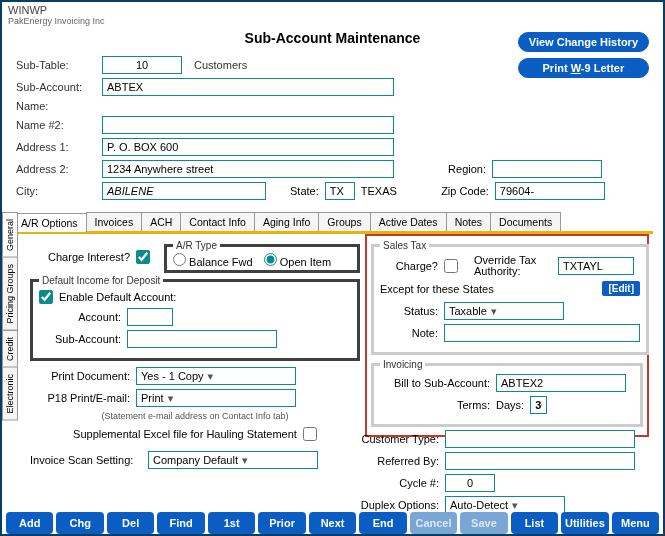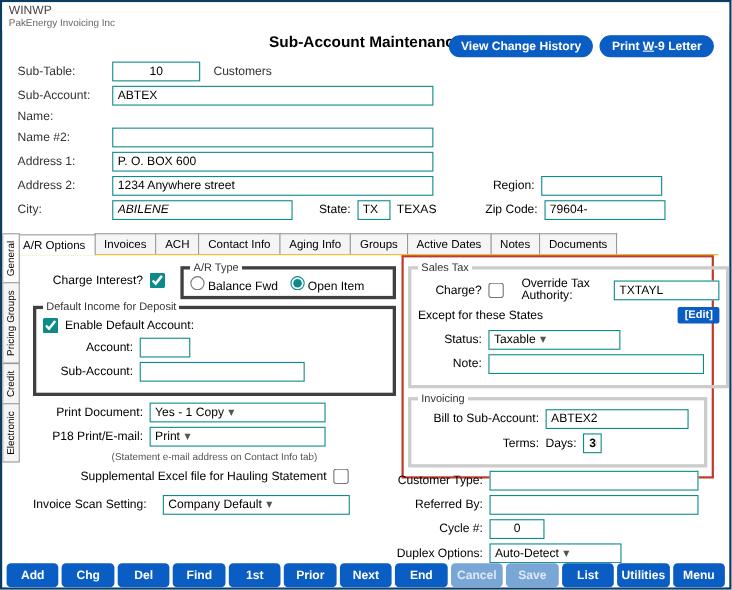--- a/index.html
+++ b/index.html
@@ -1,28 +1,28 @@
 <!DOCTYPE html>
 <html><head>
 <meta charset="utf-8">
 <style>
 * { box-sizing: border-box; margin: 0; padding: 0; font-family: Arial, sans-serif; font-size: 11px; }
 body { background: #fff; width: 665px; height: 536px; border: 2px solid #0a3d62; position: relative; overflow: hidden; }
 .titlebar { background: #fff; padding: 2px 6px; font-size: 10px; color: #444; }
 .titlebar .sub { font-size: 9px; color: #666; }
 .header { text-align: center; font-weight: bold; font-size: 14px; padding: 2px 0 6px; }
-.topbtns { position: absolute; top: 30px; right: 14px; display: flex; gap: 6px; }
+.topbtns { position: absolute; top: 30px; right: 14px; display: flex; gap: 6px; flex-direction: column; }
 .bluebtn { background: #0a5dc2; color: #fff; border: 1px solid #0a5dc2; border-radius: 10px; padding: 3px 10px; font-weight: bold; font-size: 11px; cursor: pointer; }
 .bluebtn u { text-decoration: underline; }
 .form { padding: 4px 14px; }
 .row { display: flex; align-items: center; margin-bottom: 4px; gap: 6px; }
 .lbl { width: 80px; text-align: left; color: #333; }
 .inp { border: 1.5px solid #0d8a8a; padding: 2px 4px; height: 18px; background: #fff; }
 .customers { margin-left: 6px; color: #333; }
-.tabs { display: flex; border-bottom: 1px solid #eab308; margin: 4px 10px 0; }
+.tabs { display: flex; border-bottom: 3px solid #eab308; margin: 4px 10px 0; }
 .tab { border: 1px solid #999; border-bottom: none; padding: 3px 8px; background: #f5f5f5; margin-right: -1px; font-size: 10.5px; cursor: pointer; }
 .tab.active { background: #fff; position: relative; top: 1px; }
 .vtabs { position: absolute; left: 0; top: 210px; width: 18px; }
 .vtab { writing-mode: vertical-rl; transform: rotate(180deg); border: 1px solid #999; padding: 6px 2px; font-size: 9px; background: #f5f5f5; margin-bottom: -1px; cursor: pointer; text-align: center; }
 .vtab.active { background: #fff; }
 .panel { margin: 0 10px 0 22px; padding: 6px; position: relative; height: 290px; }
 .fieldset { border: 3px solid #404040; padding: 4px 6px 6px; margin-bottom: 4px; position: relative; }
 .fieldset legend { font-size: 10px; color: #333; padding: 0 3px; }
 .redbox { border: 2px solid #c0392b; position: absolute; right: 4px; top: 0; width: 284px; padding: 4px; }
 .cb { accent-color: #0d8a8a; width: 14px; height: 14px; }
@@ -150,21 +150,21 @@
     </div>
   </div>
 
   <div class="redbox">
     <fieldset class="fieldset" style="border-color:#ccc">
       <legend>Sales Tax</legend>
       <div class="row">
         <span style="width:58px;text-align:right">Charge?</span>
         <input type="checkbox" class="cb" style="">
         <span style="width:78px;text-align:left;margin-left:10px;line-height:11px">Override  Tax Authority:</span>
-        <input class="inp" style="width: 96px;" value="TXTAYL">
+        <input class="inp" style="width: 76px;" value="TXTAYL">
       </div>
       <div class="row" style="justify-content:space-between">
         <span>Except for these States</span>
         <button class="editbtn">[Edit]</button>
       </div>
       <div class="row" style="margin-top:6px">
         <span style="width:58px;text-align:right">Status:</span>
         <div class="select dropdown-arrow" style="width:120px;line-height:16px;padding-left:4px">Taxable</div>
       </div>
       <div class="row">

